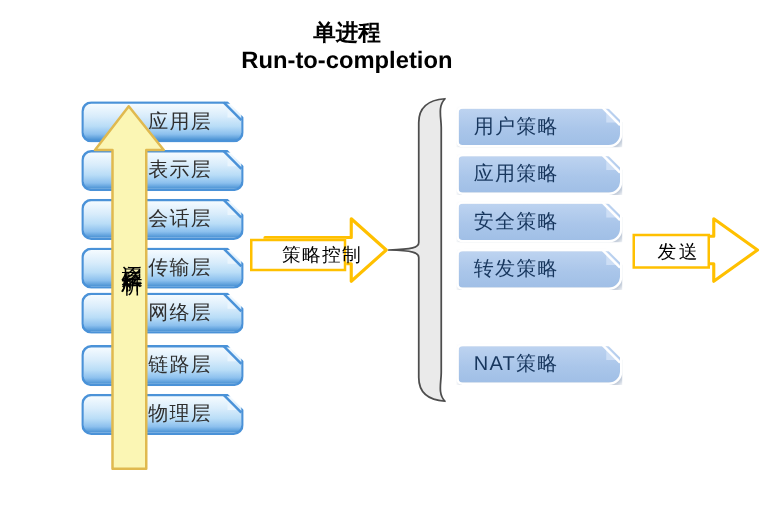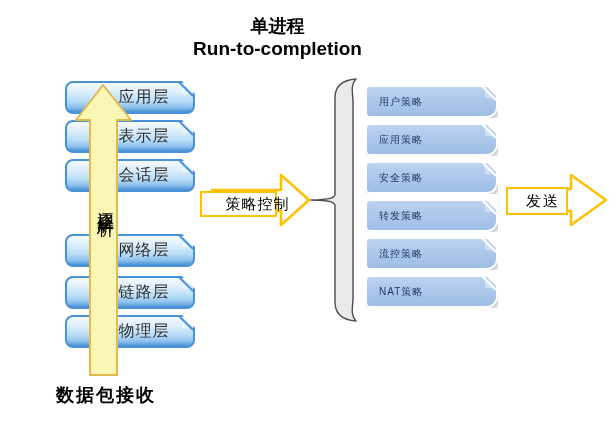--- a/index.html
+++ b/index.html
@@ -39,21 +39,21 @@
     display:flex;align-items:center;padding-left:12px;
   }
   .policy::before{
     content:"";position:absolute;top:0;right:0;width:0;height:0;
     border-bottom:11px solid #cddef5;border-right:11px solid transparent;
   }
   .policy::after{
     content:"";position:absolute;top:5px;right:-3px;width:20px;height:2px;
     background:#ffffff;transform:rotate(45deg);
   }
-  .policy-label{font-size:10px;color:#17365d;letter-spacing:1px;white-space:nowrap;}
+  .policy-label{font-size:16px;color:#17365d;letter-spacing:1px;white-space:nowrap;}
   
   svg.overlay{left:0;top:0;pointer-events:none;}
   
   .vtext{
     left:94px;top:198px;writing-mode:vertical-rl;text-orientation:upright;
     font-size:17px;letter-spacing:3px;color:#000;
   }
   .receive{left:56px;top:383px;font-size:18px;font-weight:bold;color:#000;letter-spacing:2px;}
   .arrow-label{
     box-sizing:border-box;background:#fff;border:2px solid #ffc000;
@@ -74,20 +74,23 @@
 
   <div class="abs layer" style="top:81px">
     <span class="layer-label">应用层</span>
   </div>
   <div class="abs layer" style="top:120px">
     <span class="layer-label">表示层</span>
   </div>
   <div class="abs layer" style="top:159px">
     <span class="layer-label">会话层</span>
   </div>
+  <div class="abs layer" style="top:198px">
+    <span class="layer-label">传输层</span>
+  </div>
   <div class="abs layer" style="top:234px">
     <span class="layer-label">网络层</span>
   </div>
   <div class="abs layer" style="top:315px">
     <span class="layer-label">物理层</span>
   </div>
   <div class="abs layer" style="top:276px">
     <span class="layer-label">链路层</span>
   </div>
 
@@ -95,23 +98,20 @@
     <span class="policy-label">用户策略</span>
   </div>
   <div class="abs policy" style="top:123px">
     <span class="policy-label">应用策略</span>
   </div>
   <div class="abs policy" style="top:161px">
     <span class="policy-label">安全策略</span>
   </div>
   <div class="abs policy" style="top:199px">
     <span class="policy-label">转发策略</span>
-  </div>
-  <div class="abs policy" style="top:237px">
-    <span class="policy-label">流控策略</span>
   </div>
   <div class="abs policy" style="top:275px">
     <span class="policy-label">NAT策略</span>
   </div>
 
   <svg class="abs overlay" width="616" height="424" viewBox="0 0 616 424">
 
     <polygon points="103,85 76,120 90,120 90,375 117,375 117,120 131,120" stroke="#e0b94f" stroke-width="2" stroke-linejoin="round" fill="#fbf6b4"></polygon>
 
     <polygon points="212,190 281,190 281,175 309,200 281,225 281,211 212,211" fill="#ffffff" stroke-width="2.5" stroke-linejoin="round" stroke="#ffc000"></polygon>
@@ -126,19 +126,18 @@
              C 350 315 353 306 353 298
              L 353 102
              C 353 94 350 85 356 79
              Z" stroke="#4d4d4d" stroke-width="1.4" stroke-linejoin="round" fill="#eaeaea"></path>
 
     <polygon points="540,189 571,189 571,175 606,200 571,225 571,211 540,211" fill="#ffffff" stroke-width="2.5" stroke-linejoin="round" stroke="#ffc000"></polygon>
   </svg>
 
   <div class="abs vtext">逐层解析</div>
 
-  <div class="abs receive">数据包接收</div>
 
   <div class="abs arrow-label policy-arrow-label">策略控制</div>
 
   <div class="abs arrow-label send-arrow-label">发送</div>
 
 </div>
 
 </body></html>

